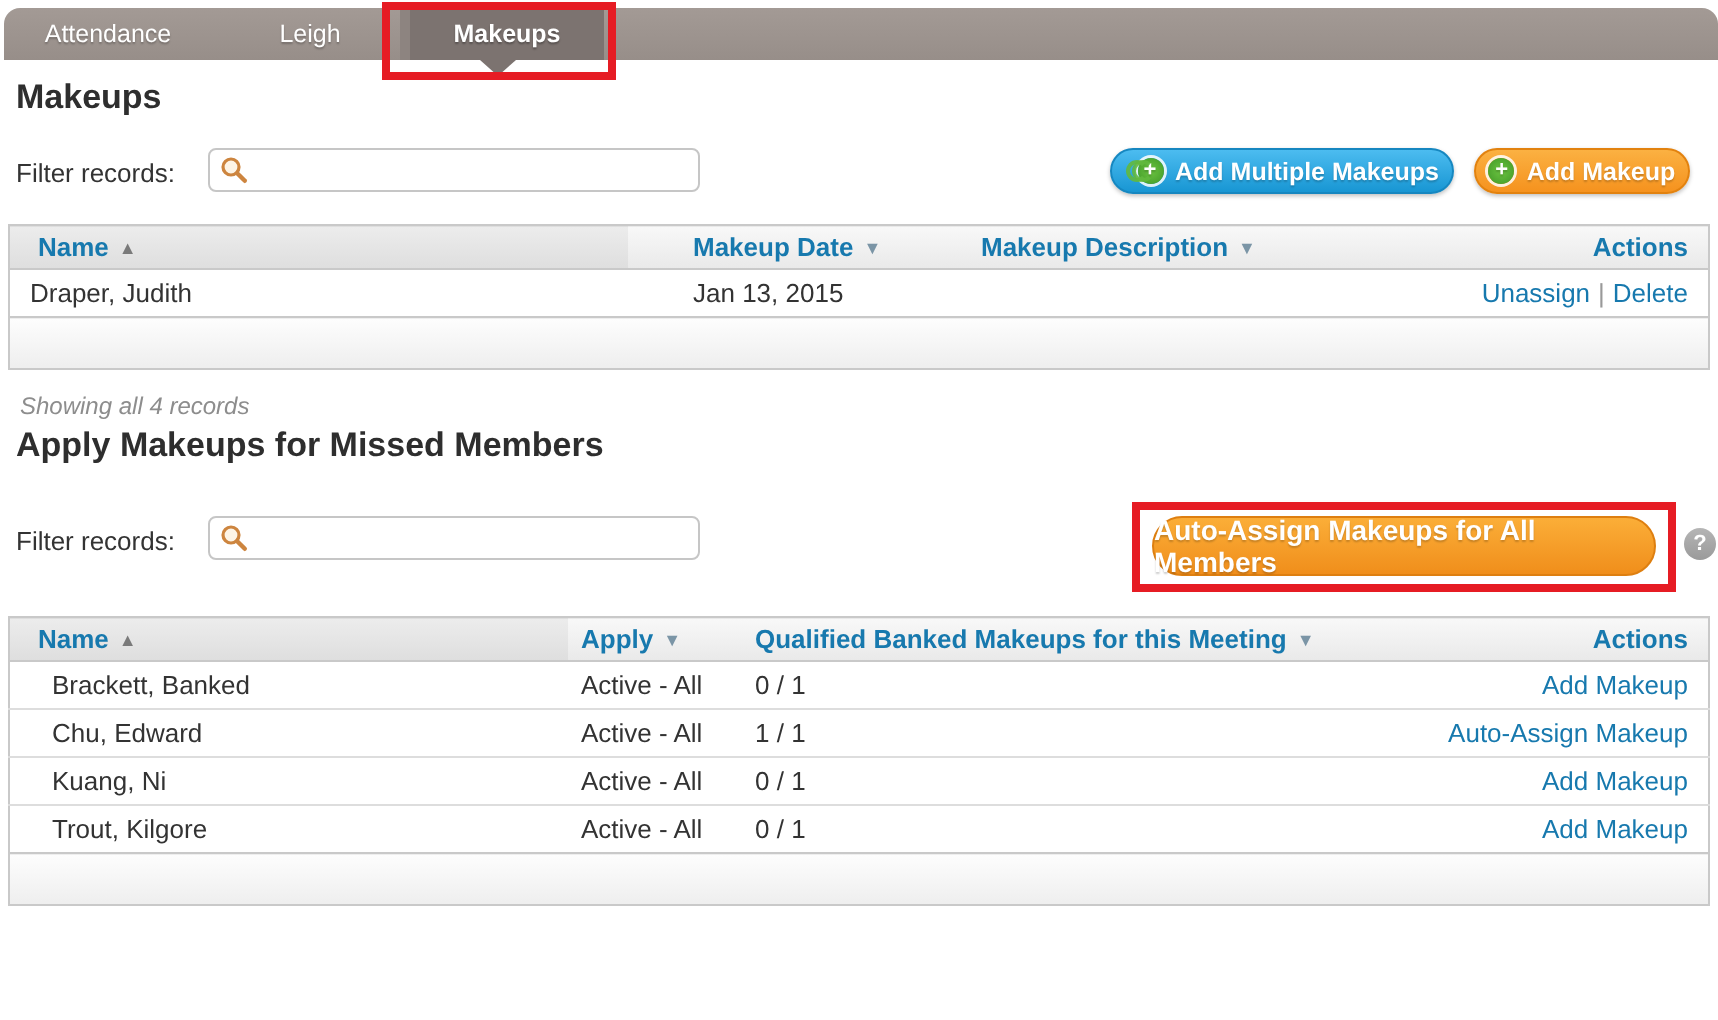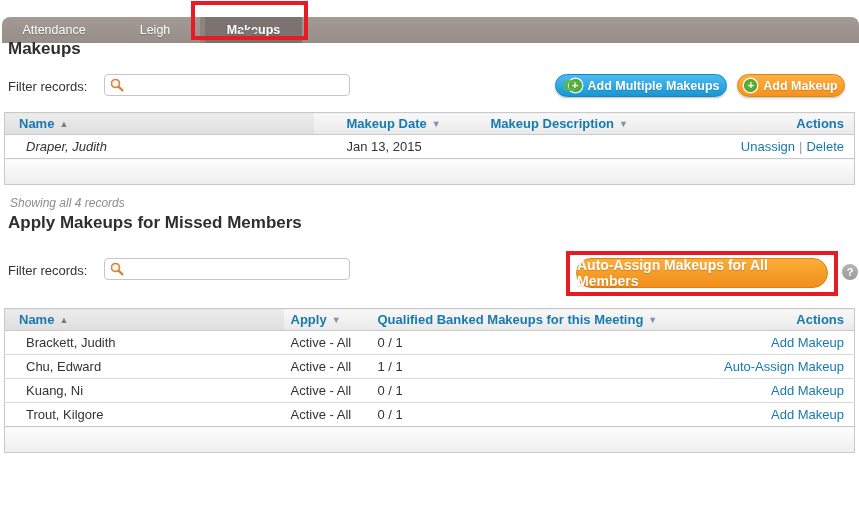--- a/index.html
+++ b/index.html
@@ -1,21 +1,21 @@
 <!DOCTYPE html>
 <html><head>
 <meta charset="utf-8">
 <style>
   * { margin:0; padding:0; box-sizing:border-box; }
   html,body { background:#fff; }
   body { font-family:"Liberation Sans", sans-serif; }
   .stage { position:relative; width:859px; height:510px; background:#fff; overflow:hidden; }
 
   
-  .tabbar { position:absolute; left:2px; top:17px; width:857px; height:26px;
+  .tabbar { position:absolute; left:2px; top:4px; width:857px; height:26px;
             background:linear-gradient(#a39a95,#978e89); border-radius:8px 8px 0 0; }
   .tab { position:absolute; top:0; height:26px; line-height:26px; color:#fff;
          font-size:12.5px; text-align:center; cursor:default;
          text-shadow:0 1px 1px rgba(0,0,0,0.25); }
   .tab-attendance { left:14px; width:76px; }
   .tab-guests { left:122px; width:62px; }
   .tab-active { position:absolute; left:198px; top:0; width:102px; height:26px;
                 background:#7c7370; border-left:5px solid #8d8480; color:#fff;
                 font-weight:bold; font-size:12.5px; line-height:26px; text-align:center;
                 text-shadow:0 1px 1px rgba(0,0,0,0.3); }
@@ -73,21 +73,21 @@
           border:1px solid #c9c9c9; background:#fff; }
   .t1 { top:112px; }
   .t2 { top:308px; }
   th { height:22px; font-weight:bold; color:#1779ae; text-align:left;
        background:linear-gradient(#f8f8f8,#e9e9e9); border-bottom:1px solid #c9c9c9;
        white-space:nowrap; overflow:hidden; cursor:pointer; }
   th.sorted { background:linear-gradient(#ececec,#dedede); }
   td { height:24px; white-space:nowrap; overflow:hidden; background:#fff; }
   tr.row + tr.row td { border-top:1px solid #ddd; }
   td.footer { height:26px; background:linear-gradient(#fdfdfd,#eeeeee); border-top:1px solid #c9c9c9; }
-  .t1 .c-name  { padding-left:14px; }  .t1 td.c-name { padding-left:21px;font-style:italic; }
+  .t1 .c-name  { padding-left:14px; }  .t1 td.c-name { padding-left:10px; }
   .t1 .c-date  { padding-left:33px; }
   .t1 .c-desc  { padding-left:32px; }
   .t1 .c-act   { padding-right:10px; text-align:right; }
   .t2 .c-name  { padding-left:14px; }  .t2 td.c-name { padding-left:21px; }
   .t2 .c-type  { padding-left:7px; }
   .t2 .c-qual  { padding-left:7px; }
   .t2 .c-act   { padding-right:10px; text-align:right; }
   .sort-asc  { font-size:9px; color:#7a7a7a; margin-left:5px; vertical-align:1px; }
   .sort-desc { font-size:9px; color:#7b95a6; margin-left:5px; vertical-align:1px; }
   a.lnk { color:#1779ae; text-decoration:none; cursor:pointer; }
@@ -190,21 +190,21 @@
       <th class="c-type">
         <span>Apply</span><span class="sort-desc">▼</span>
       </th>
       <th class="c-qual">
         <span>Qualified Banked Makeups for this Meeting</span><span class="sort-desc">▼</span>
       </th>
       <th class="c-act">Actions</th>
     </tr>
 
     <tr class="row">
-      <td class="c-name">Brackett, Judith</td>
+      <td class="c-name">Brackett, Banked</td>
       <td class="c-type">Active - All</td>
       <td class="c-qual">0 / 1</td>
       <td class="c-act"><a class="lnk">Add Makeup</a></td>
     </tr>
     <tr class="row">
       <td class="c-name">Chu, Edward</td>
       <td class="c-type">Active - All</td>
       <td class="c-qual">1 / 1</td>
       <td class="c-act"><a class="lnk">Auto-Assign Makeup</a></td>
     </tr>

